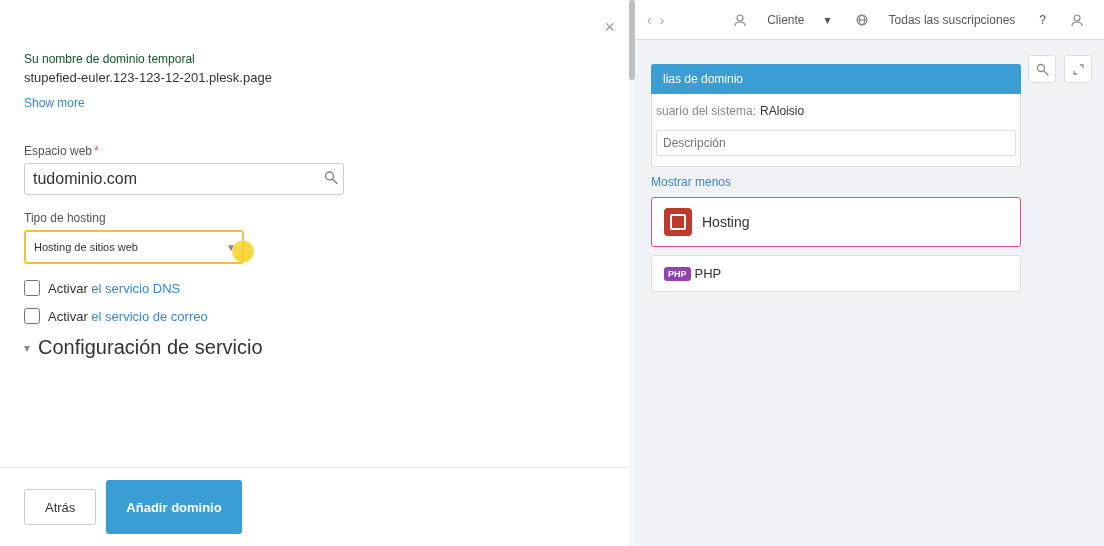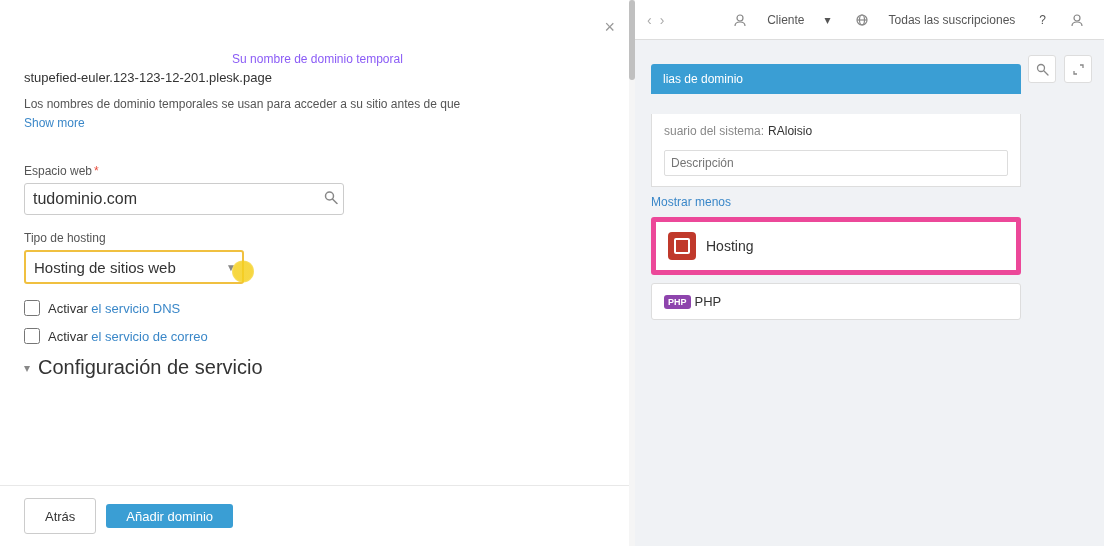--- a/index.html
+++ b/index.html
@@ -75,23 +75,22 @@
       position: absolute;
       top: 0;
       width: 6px;
       height: 80px;
       background: #c0c0c0;
       border-radius: 3px;
     }
 
     .temp-domain-label {
       font-size: 12px;
-      color: #8b5cf6;
+      color: #14532d;
       margin-bottom: 4px;
-      text-align: center;
     }
 
     .temp-domain-value {
       font-size: 13px;
       color: #333;
       font-weight: 500;
       margin-bottom: 10px;
     }
 
     .temp-domain-desc {
@@ -160,21 +159,21 @@
       display: inline-block;
       width: 220px;
     }
 
     .select-input {
       width: 100%;
       height: 34px;
       border: 2px solid #f0c040;
       border-radius: 3px;
       padding: 4px 30px 4px 8px;
-      font-size: 15px;
+      font-size: 11px;
       color: #333;
       background: #fff;
       appearance: none;
       -webkit-appearance: none;
       cursor: pointer;
       outline: none;
     }
 
     .select-arrow {
       position: absolute;
@@ -262,29 +261,29 @@
       padding: 0 20px;
       background: #fff;
       border: 1px solid #ccc;
       border-radius: 3px;
       font-size: 13px;
       color: #333;
       cursor: pointer;
     }
 
     .btn-add {
-      height: 24px;
+      height: 54px;
       padding: 0 20px;
       background: #3a9ed4;
       border: none;
       border-radius: 3px;
       font-size: 13px;
       color: #fff;
       cursor: pointer;
-      font-weight: 400;
+      font-weight: 700;
     }
 
     
     .right-panel {
       flex: 1;
       background: #f0f2f5;
       position: relative;
       overflow: hidden;
     }
 
@@ -339,21 +338,21 @@
       border: 1px solid #ddd;
       border-radius: 2px;
       padding: 2px 6px;
       font-size: 12px;
       color: #999;
       margin-top: 4px;
     }
 
     .hosting-card {
       background: #fff;
-      border: 5px solid #ec4899;
+      border: 1px solid #ec4899;
       border-radius: 3px;
       padding: 10px 12px;
       margin-bottom: 8px;
       display: flex;
       align-items: center;
       gap: 10px;
     }
 
     .hosting-icon {
       width: 28px;
@@ -464,21 +463,20 @@
 
   <div class="modal-header">
     <button class="modal-close">×</button>
   </div>
 
   <div class="modal-body">
 
     <div class="form-group">
       <div class="temp-domain-label">Su nombre de dominio temporal</div>
       <div class="temp-domain-value">stupefied-euler.123-123-12-201.plesk.page</div>
-      <div class="temp-domain-desc">Los nombres de dominio temporales se usan para acceder a su sitio antes de que</div>
       <a class="show-more-link">Show more</a>
     </div>
 
     <div class="form-group">
       <label class="form-label">
         <span>Espacio web</span><span class="required-star">*</span>
       </label>
       <div class="input-wrapper">
         <input type="text" class="text-input" value="tudominio.com" style="">
         <button class="search-icon-btn">
@@ -578,21 +576,21 @@
           <polyline points="8,2 11,2 11,5" stroke="#888" stroke-width="1.3" fill="none"></polyline>
         </svg>
     </button>
 
     <div style="margin-top: 8px; background:#3a9ed4; border-radius:3px 3px 0 0; padding: 8px 12px; display:flex; align-items:center; justify-content:space-between; max-width:370px;">
       <span style="color:#fff; font-size:12px;">
         <span>lias de dominio</span>
       </span>
     </div>
 
-    <div style="background:#fff; border:1px solid #ddd; border-top:none; padding:10px 12px; max-width:370px; margin-bottom:8px;margin-top:20px;">
+    <div style="background:#fff; border:1px solid #ddd; border-top:none; padding:10px 4px; max-width:370px; margin-bottom:8px;">
       <div class="info-row">
         <span class="info-label">
           <span>suario del sistema:</span>
         </span>
         <span class="info-value">RAloisio</span>
       </div>
       <input type="text" class="description-field" placeholder="Descripción" style="">
     </div>
 
     <a class="mostrar-menos">Mostrar menos</a>

